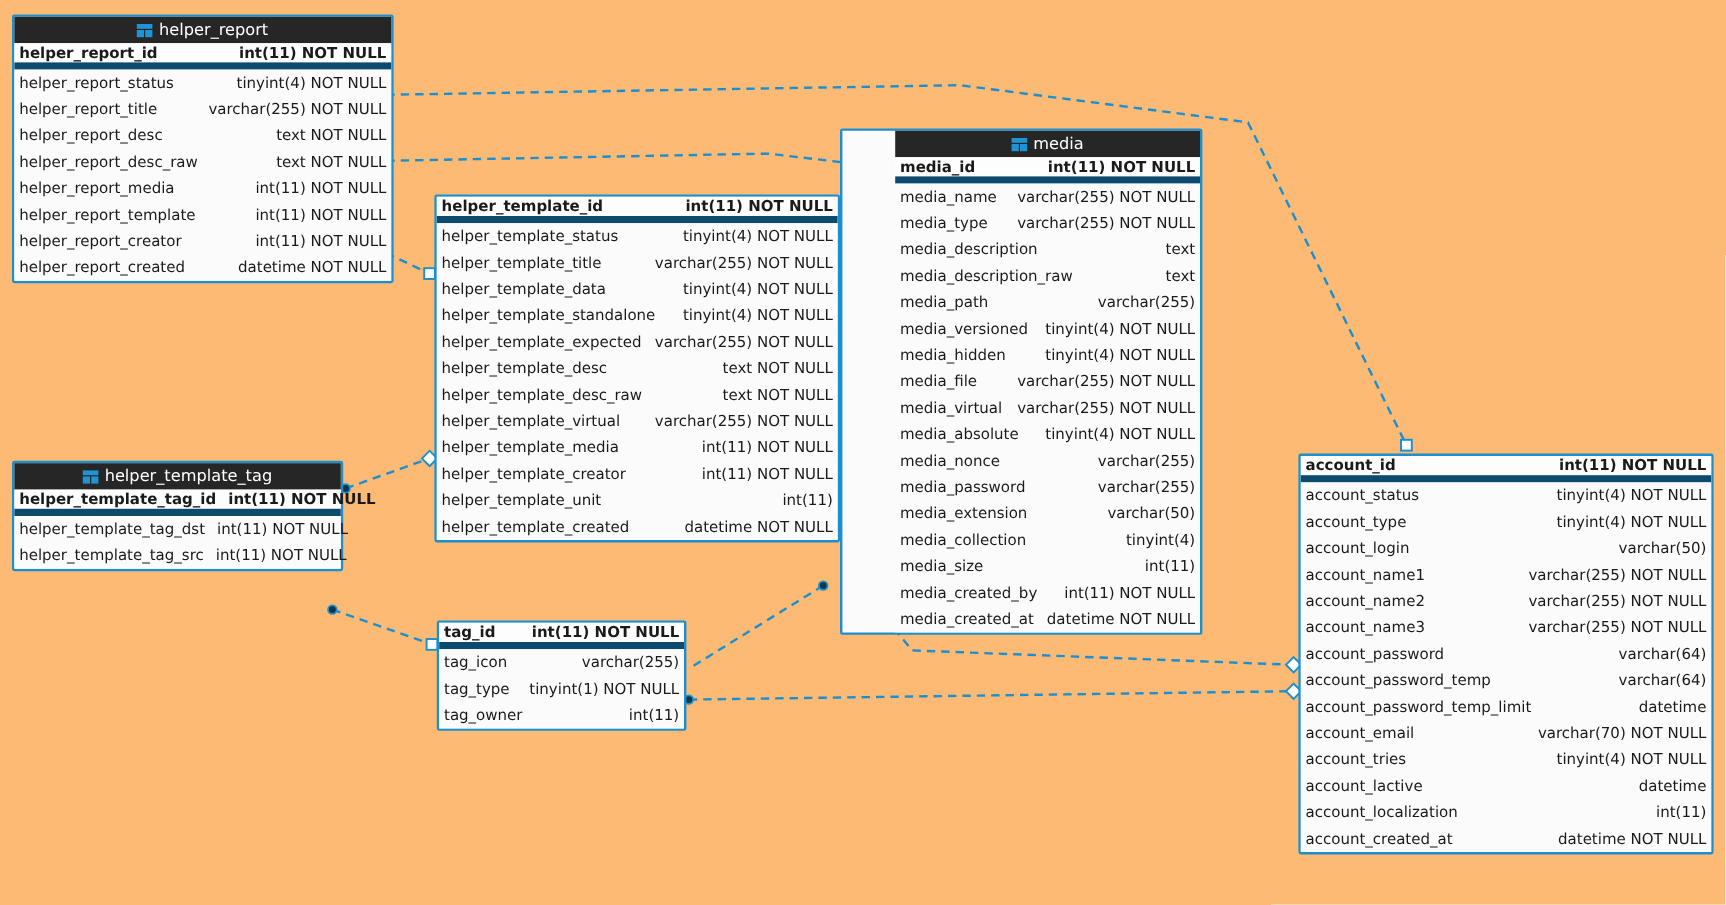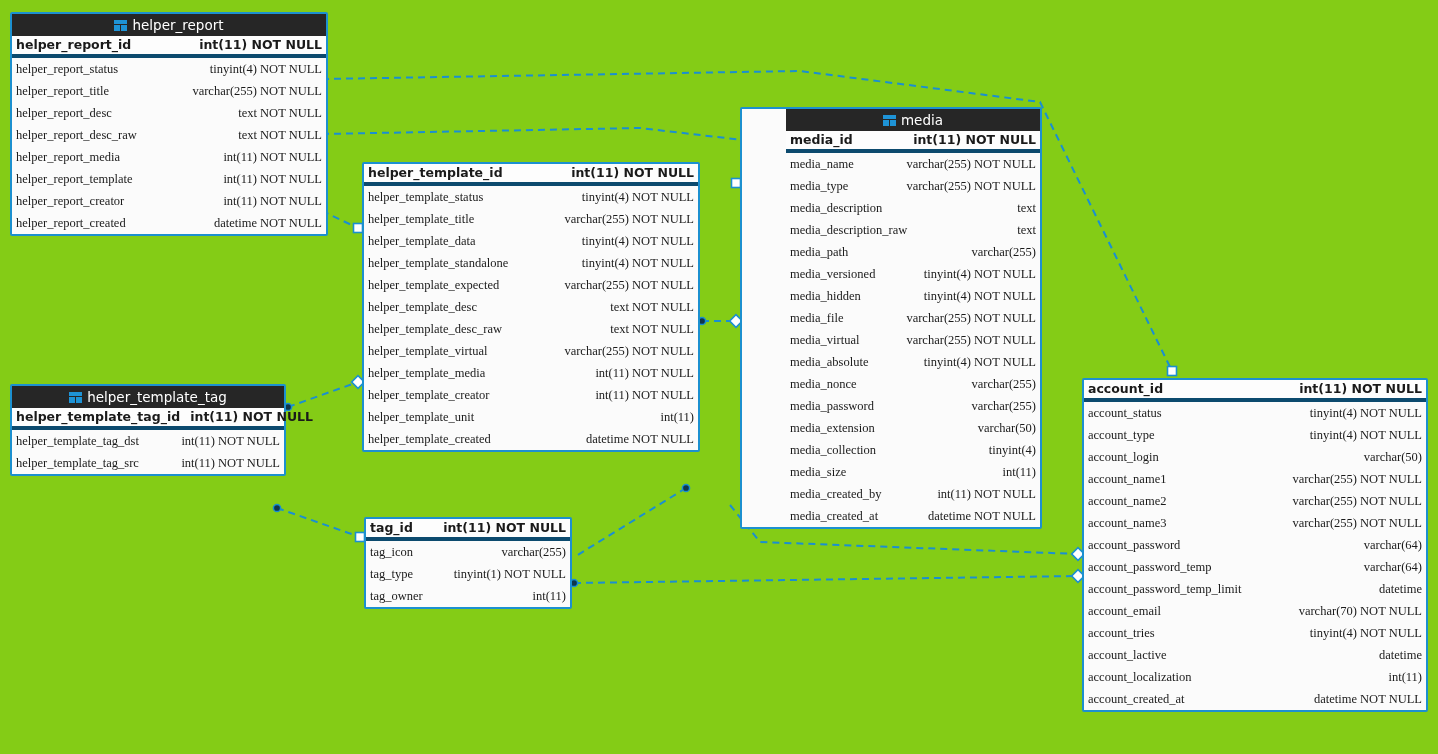--- a/index.html
+++ b/index.html
@@ -8,21 +8,21 @@
     padding: 0;
     background: #ffffff;
   }
   body {
     font-family: "DejaVu Sans", "Liberation Sans", sans-serif;
   }
   #canvas {
     position: relative;
     width: 1438px;
     height: 754px;
-    background: #84cc16;
+    background: #fdba74;
     overflow: hidden;
   }
   #edges {
     position: absolute;
     left: 0;
     top: 0;
     width: 1438px;
     height: 754px;
     pointer-events: none;
     z-index: 1;
@@ -74,25 +74,24 @@
     line-height: 22px;
     height: 22px;
     padding: 0 4px;
     white-space: nowrap;
     color: #1a1a1a;
     box-sizing: border-box;
   }
   .pk-row {
     font-weight: bold;
     background: #fdfdfd;
-    border-bottom: 4px solid #0c4a6e;
+    border-bottom: 6px solid #0c4a6e;
   }
   .field-row {
     background: #fbfbfb;
-    font-family: Liberation Serif, serif;
   }
   .fname { text-align: left; }
   .ftype { text-align: right; padding-left: 10px; }
 
   .edge-path {
     stroke: #1a8fd1;
     stroke-width: 2;
     fill: none;
     stroke-dasharray: 7 5;
   }
@@ -249,21 +248,21 @@
       </div>
       <div class="field-row">
         <span class="fname">helper_template_unit</span>
         <span class="ftype">int(11)</span>
       </div>
       <div class="field-row">
         <span class="fname">helper_template_created</span>
         <span class="ftype">datetime NOT NULL</span>
       </div>
     </div>
-    <div class="entity" style="left: 740px; top: 107px; width: 302px; padding-left: 44px;">
+    <div class="entity" style="left: 700px; top: 107px; width: 302px; padding-left: 44px;">
       <div class="entity-header">
         <span class="tbl-icon">
           <i class="t"></i>
           <i class="bl"></i>
           <i class="br"></i>
         </span>
         <span>media</span>
       </div>
       <div class="pk-row">
         <span class="fname">media_id</span>

